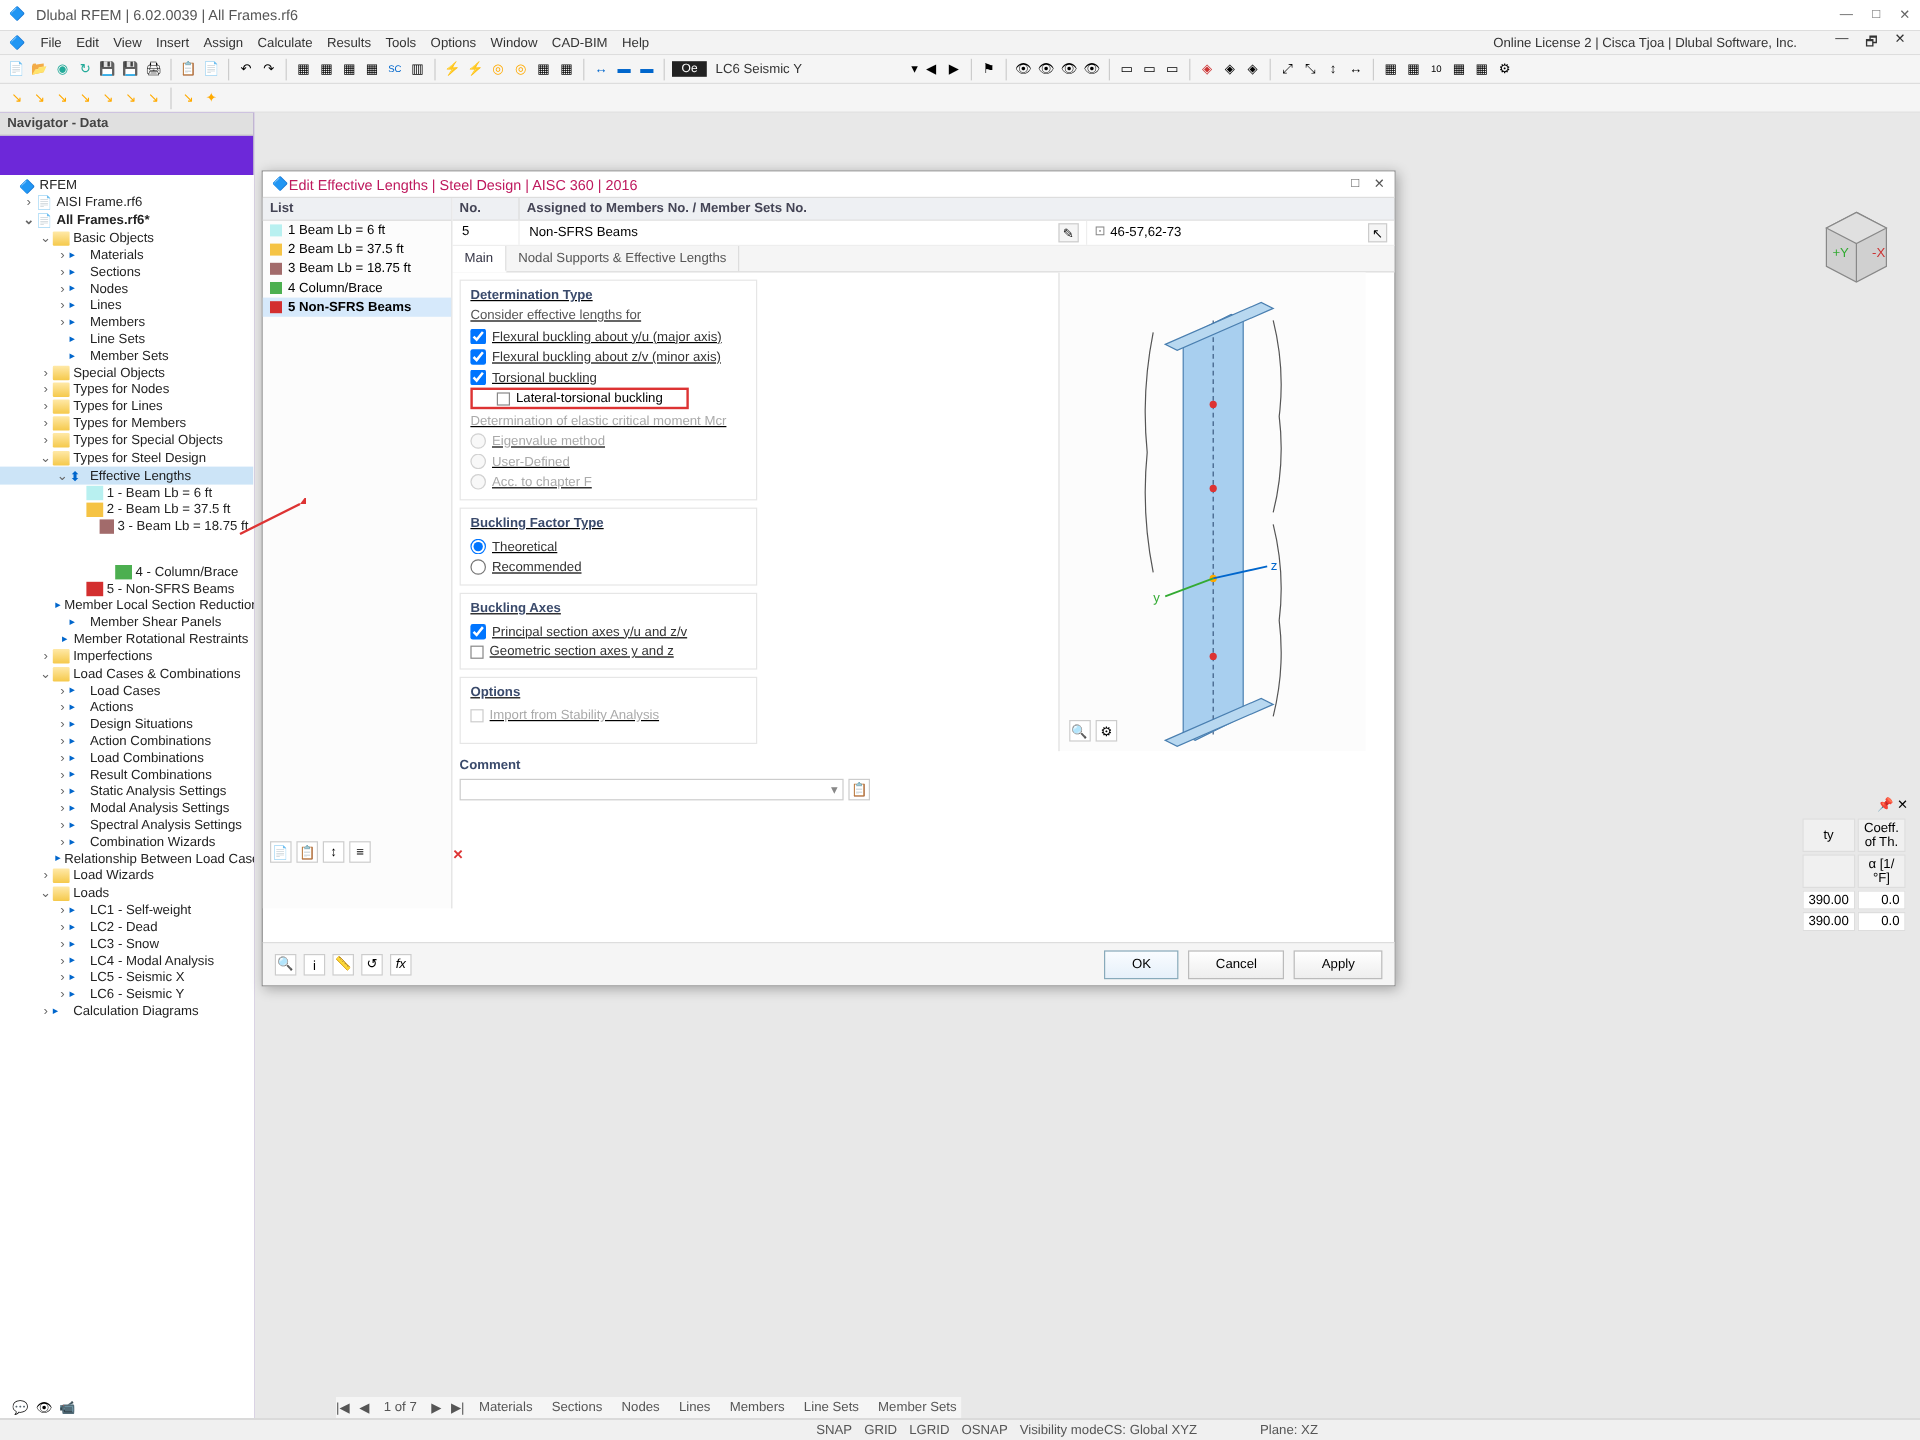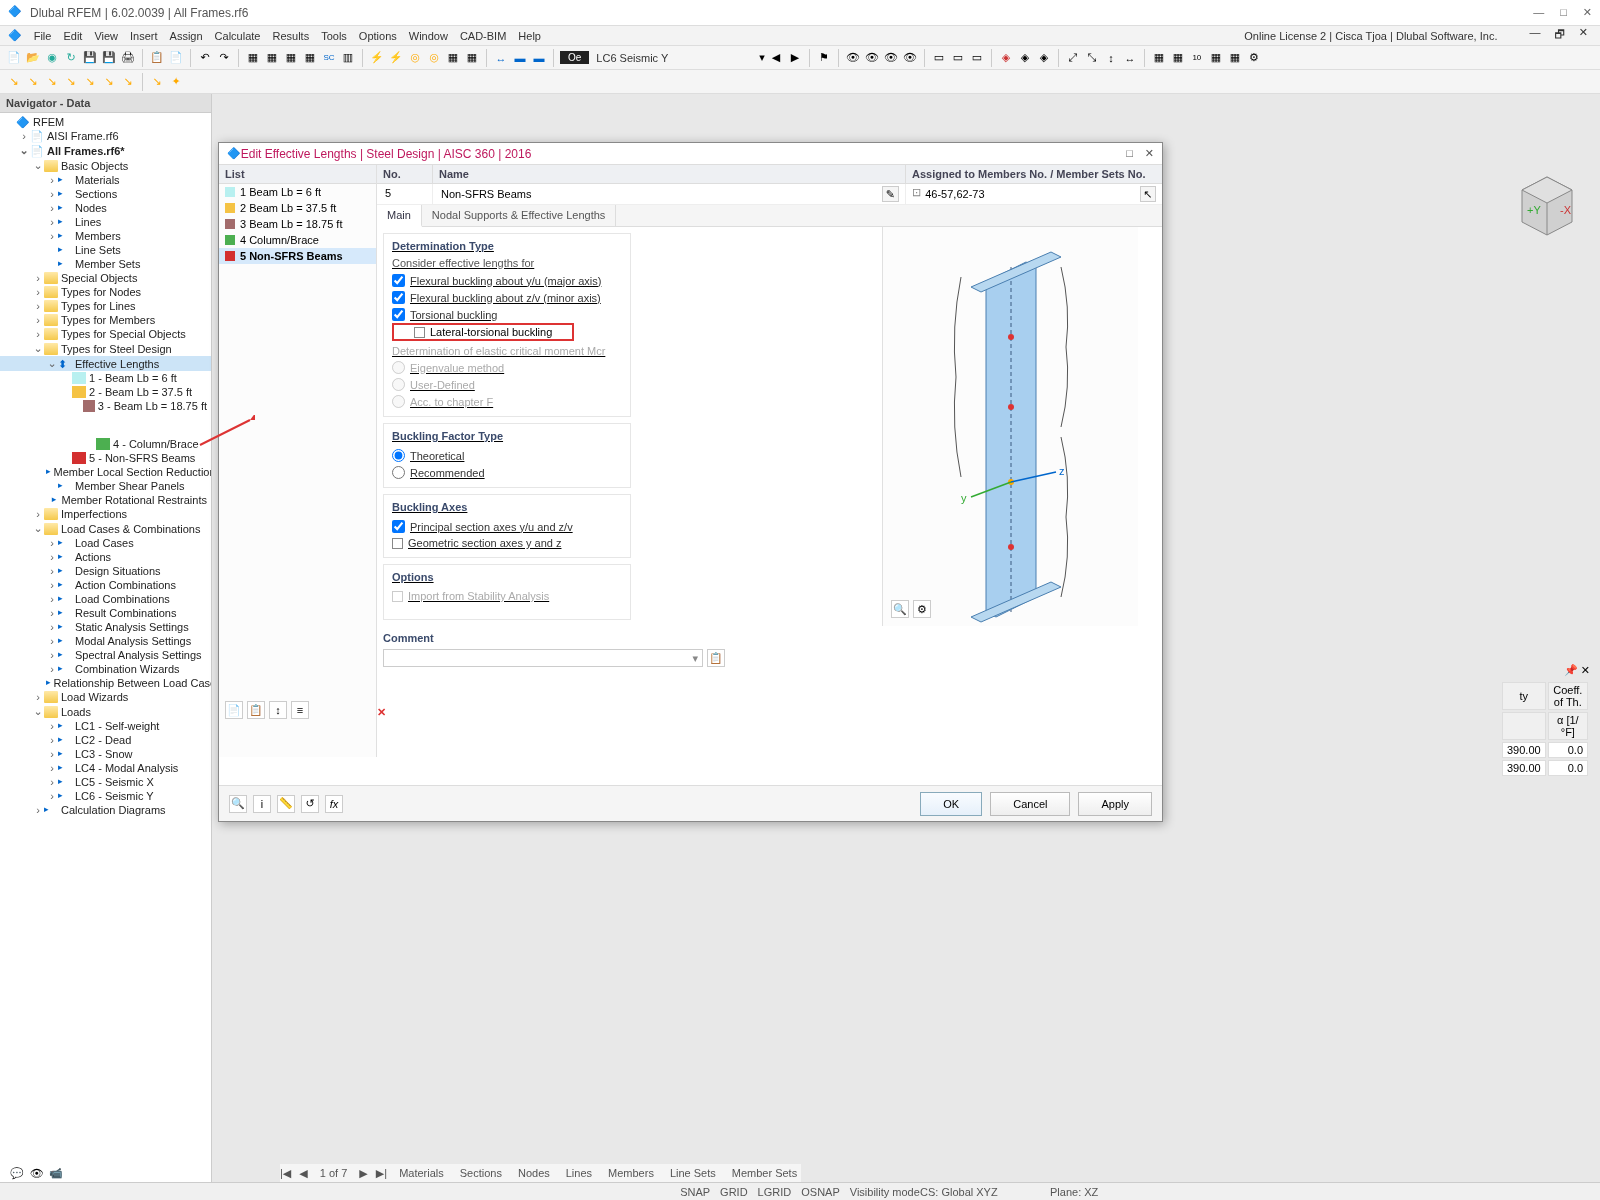--- a/index.html
+++ b/index.html
@@ -15,21 +15,21 @@
 .menubar .right { margin-left: auto; color: #333; font-size: 11px; padding-right: 20px; }
 .menubar .win-small { display: flex; gap: 6px; }
 
 .toolbar { height: 24px; background: #f5f5f5; display: flex; align-items: center; padding: 0 6px; gap: 3px; border-bottom: 1px solid #ddd; }
 .toolbar .sep { width: 1px; height: 18px; background: #ccc; margin: 0 3px; }
 .tb-icon { width: 16px; height: 16px; display: inline-flex; align-items: center; justify-content: center; border: 1px solid transparent; }
 .lc-box { background: #222; color: #fff; padding: 1px 8px; font-size: 10px; margin-right: 4px; }
 .lc-text { font-size: 11px; color: #333; width: 160px; }
 
 .main-area { display: flex; height: calc(100% - 110px); }
-.nav-panel { width: 212px; background: #000000; border-right: 1px solid #ccc; display: flex; flex-direction: column; }
+.nav-panel { width: 212px; background: #6d28d9; border-right: 1px solid #ccc; display: flex; flex-direction: column; gap: 33px; }
 .nav-header { background: #e0e0e0; padding: 3px 6px; font-weight: bold; color: #444; border-bottom: 1px solid #ccc; }
 .nav-tree { flex: 1; overflow-y: auto; background: #fff; padding: 2px 0; font-size: 11px; }
 .tree-item { padding: 1px 4px; display: flex; align-items: center; color: #222; white-space: nowrap; cursor: default; }
 .tree-item .exp { width: 12px; text-align: center; color: #666; }
 .tree-item .ticon { width: 14px; height: 12px; margin-right: 3px; display: inline-block; }
 .tree-item.selected { background: #cce4f7; }
 .tree-item.bold { font-weight: bold; }
 .folder { background: linear-gradient(#ffe9a8, #f5c94b); border-radius: 1px; }
 .sq { width: 10px; height: 10px; }
 
@@ -556,21 +556,20 @@
         <span class="small-icon">📋</span>
         <span class="small-icon">↕</span>
         <span class="small-icon">≡</span>
       </div>
       <span class="del-icon">✕</span>
     </div>
 
     <div style="flex:1; display:flex; flex-direction:column">
       <div class="dlg-top-row">
         <div class="col no">No.</div>
-        <div class="col name">Name</div>
         <div class="col assigned">Assigned to Members No. / Member Sets No.</div>
       </div>
       <div class="dlg-input-row">
         <div class="cell no"><input value="5" style=""></div>
         <div class="cell name">
           <input value="Non-SFRS Beams" style="">
           <span class="edit-btn">✎</span>
         </div>
         <div class="cell assigned">
           <span style="color:#888; padding-right:2px">⊡</span>

